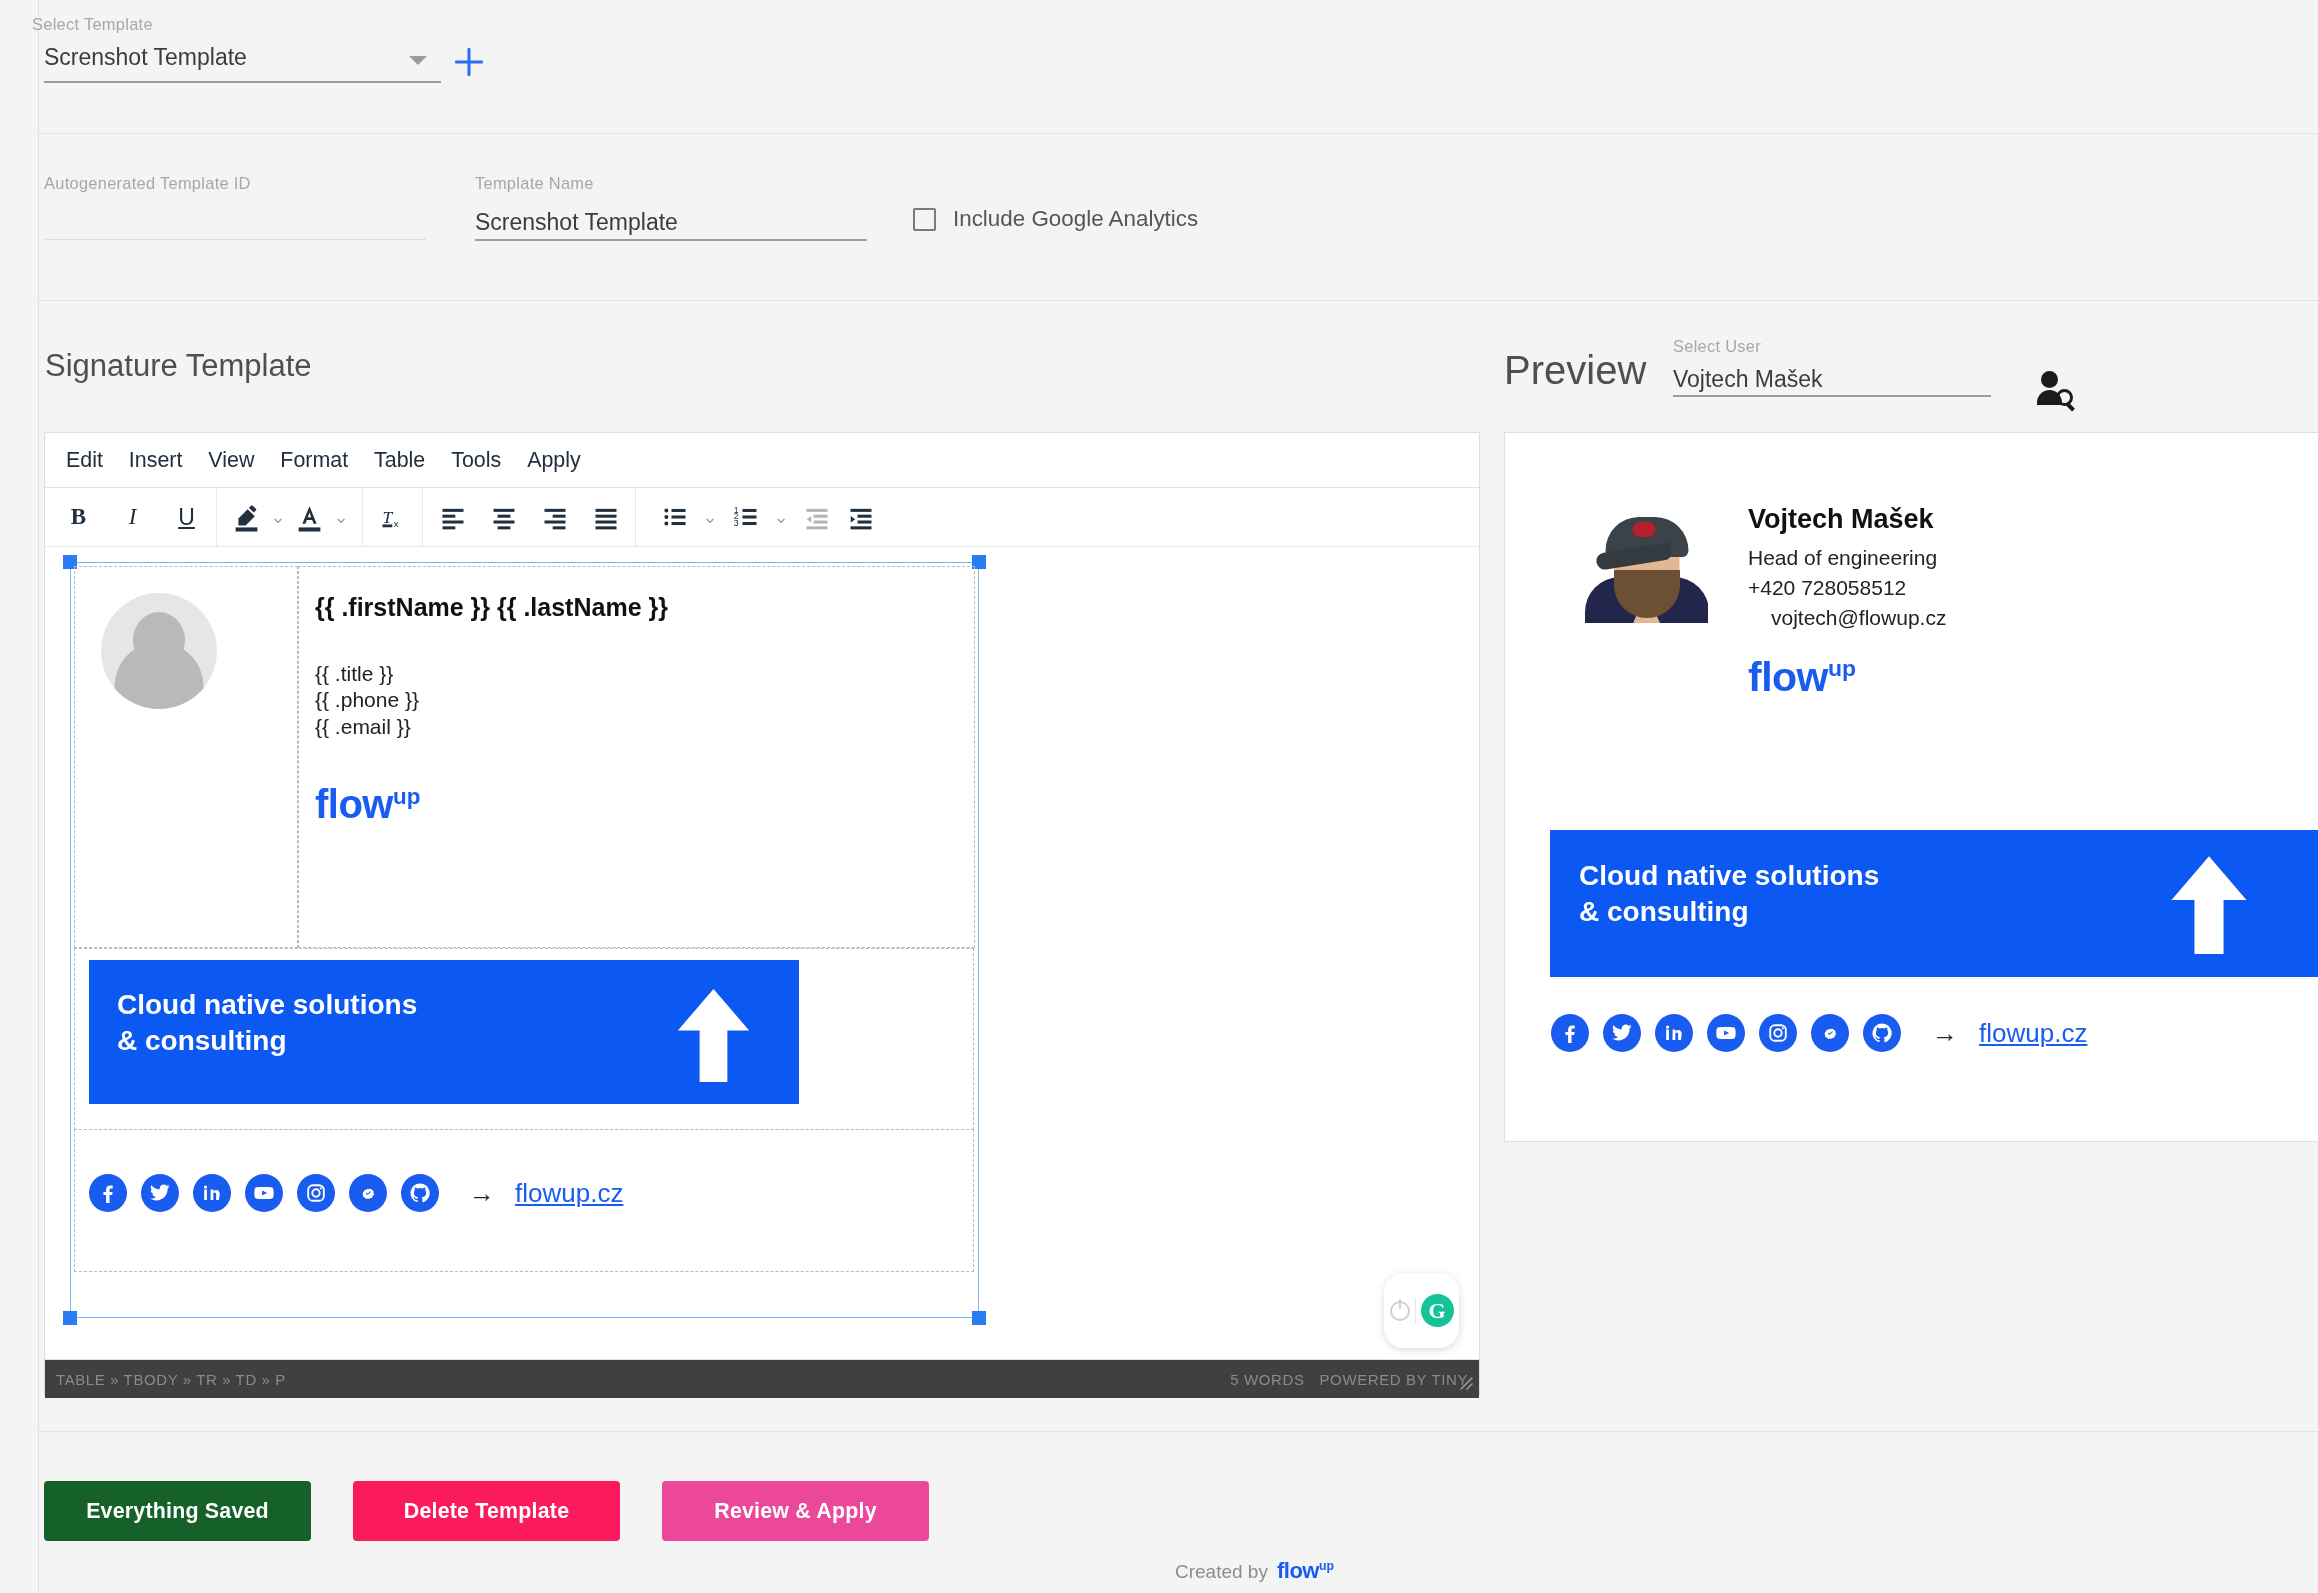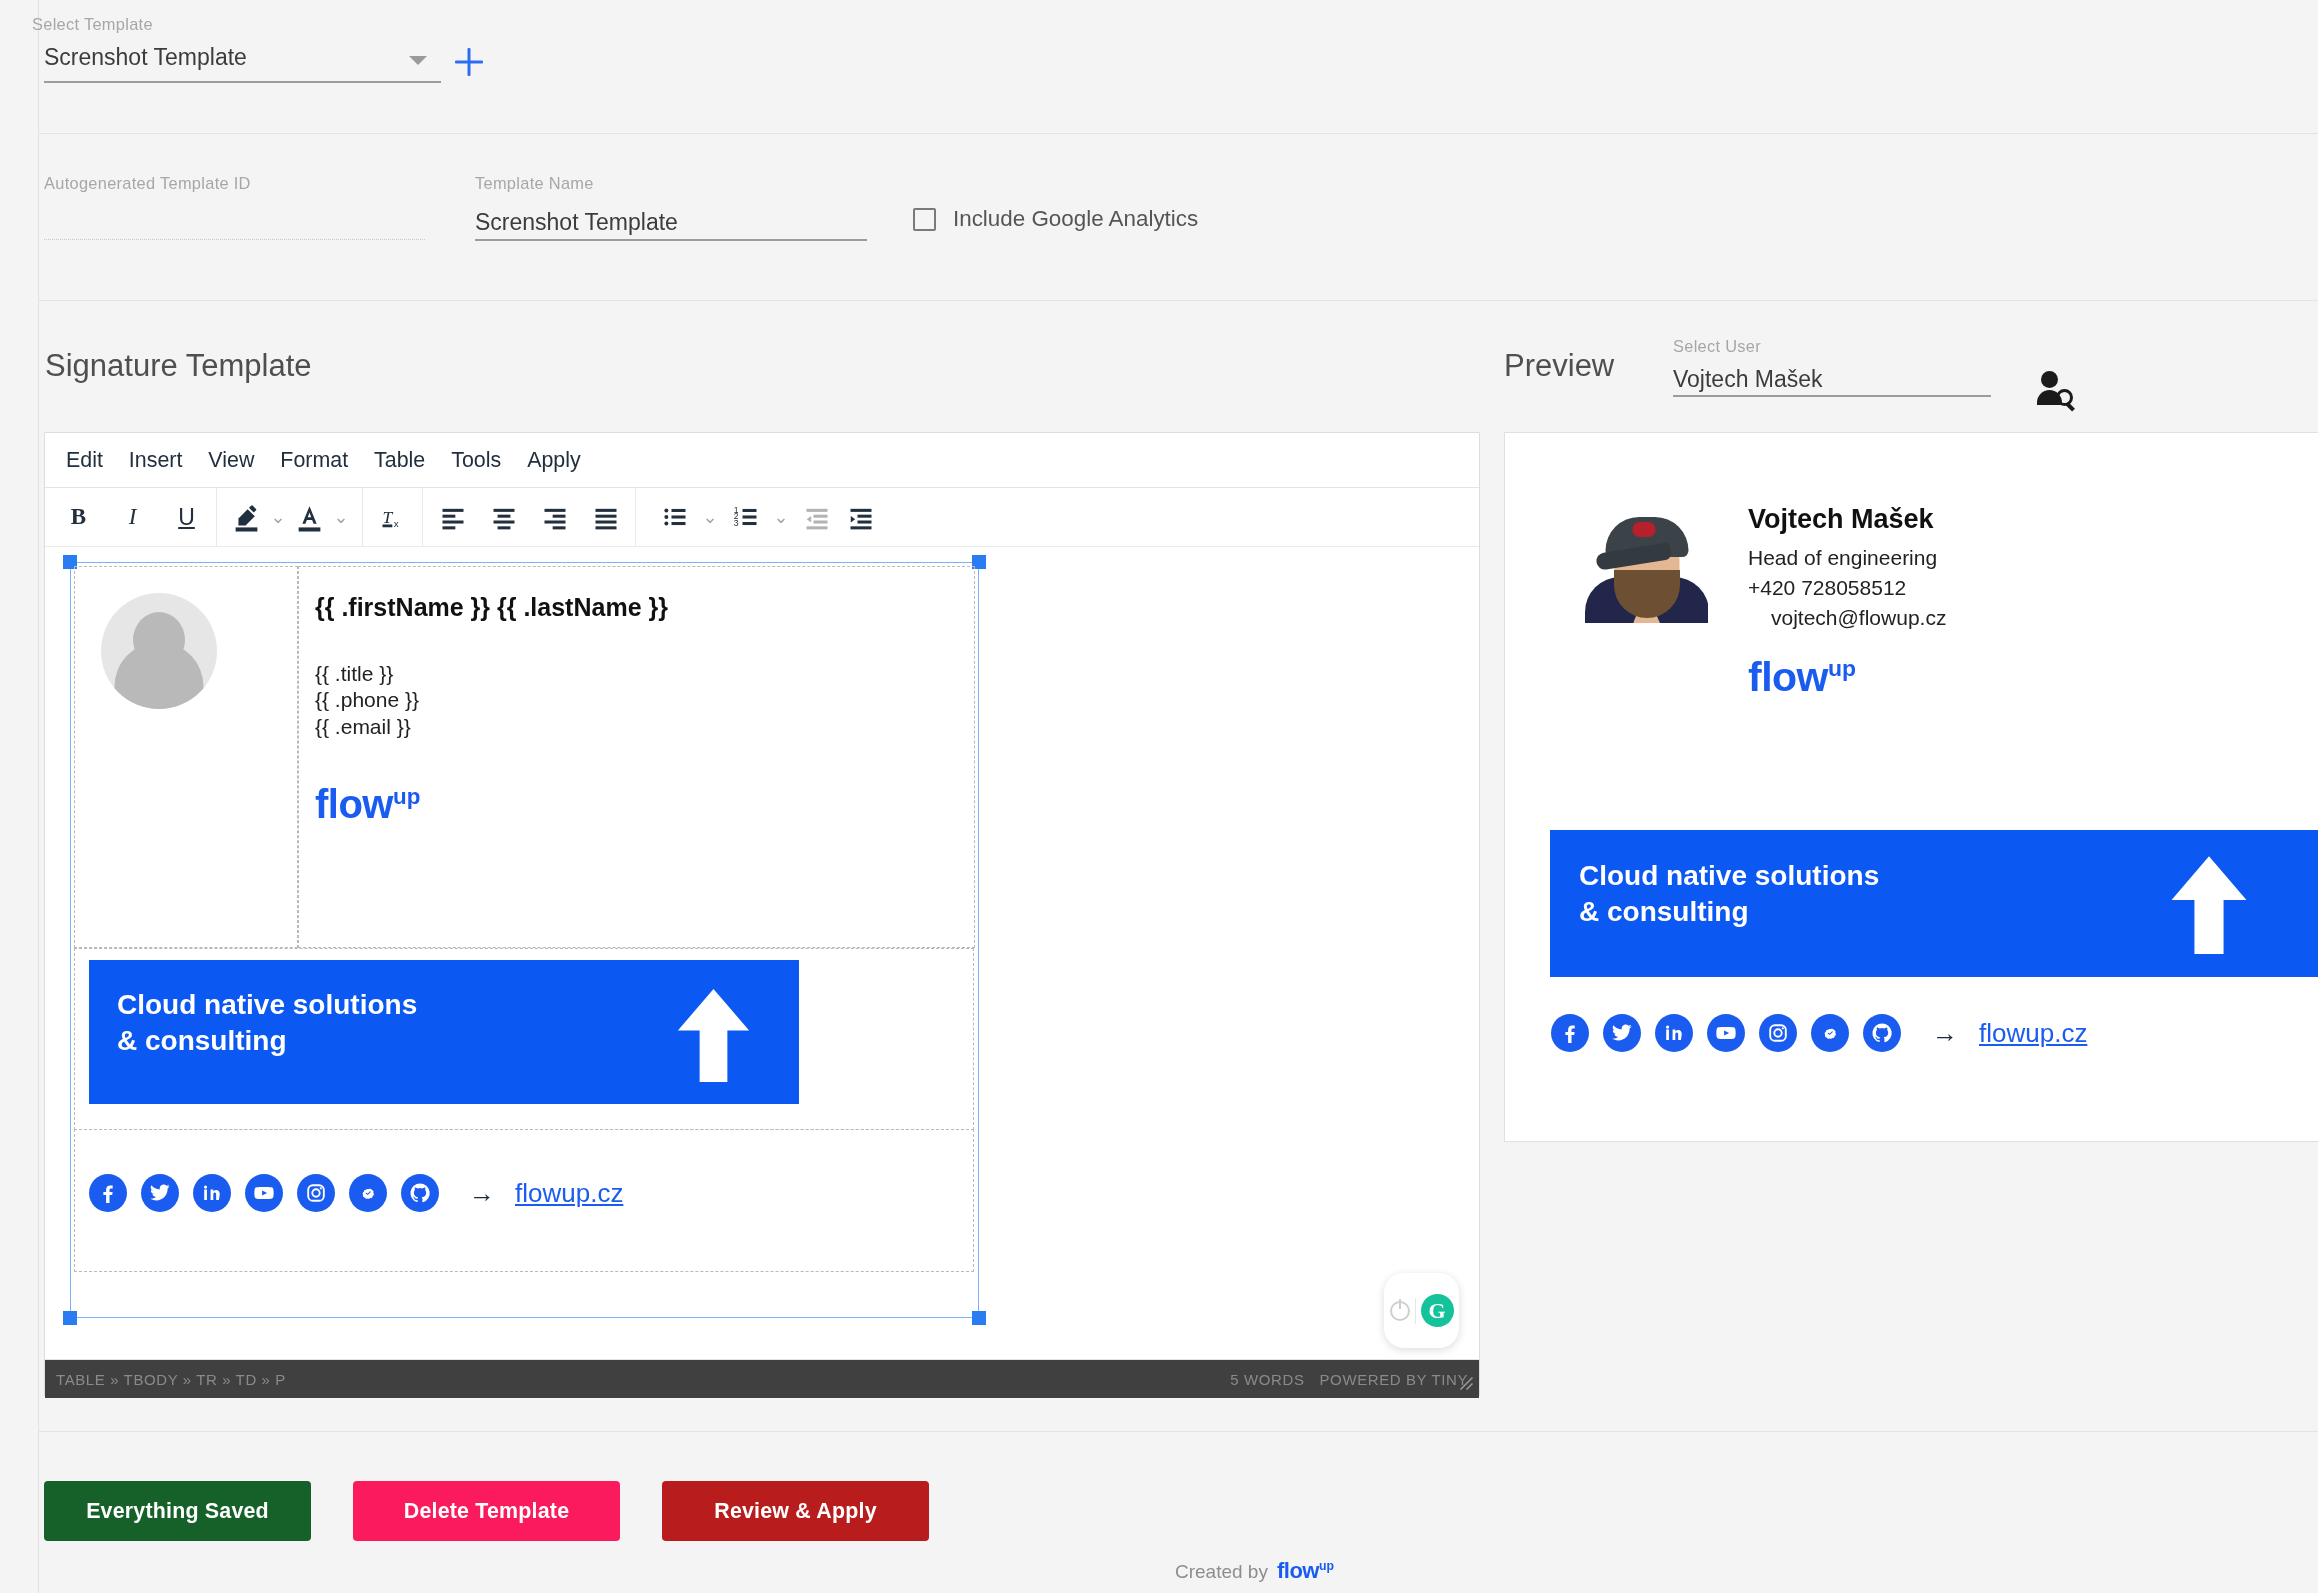--- a/index.html
+++ b/index.html
@@ -153,21 +153,21 @@
     <div style="position:absolute;left:913px;top:206px;display:flex;align-items:center;gap:17px;">
       <div class="chk"></div>
       <div style="font-size:22.4px;color:#555;">Include Google Analytics</div>
     </div>
   </div>
 
   <div class="divider" style="top:300px;"></div>
 
   <div style="position:absolute;left:45px;top:348px;font-size:31px;color:#4f4f4f;">Signature Template</div>
 
-  <div style="position:absolute;left:1504px;top:348px;font-size:31px;color:#4f4f4f;">Preview</div>
+  <div style="position:absolute;left:1504px;top:348px;font-size:40px;color:#4f4f4f;">Preview</div>
 
   <div class="float-label" style="position:absolute;left:1673px;top:337px;">Select User</div>
   <div style="position:absolute;left:1673px;top:366px;width:318px;">
     <div style="font-size:23px;color:#3c3c3c;height:29px;">Vojtech Mašek</div>
     <div class="underline-bar" style="width:318px;"></div>
   </div>
   <div class="user-search" style="position:absolute;left:2036px;top:369px;">
     <div class="h"></div>
       <div class="b"></div>
       <div class="mag"></div>
@@ -489,21 +489,21 @@
       <span style="font-size:26px;margin-left:17px;" class="arrow-r">→</span>
       <span class="link" style="font-size:26px;margin-left:7px;">flowup.cz</span>
     </div>
   </div>
 
   <div class="divider" style="top:1431px;"></div>
 
   <div style="position:absolute;left:44px;top:1481px;display:flex;gap:42px;">
     <button class="btn" style="background:#16612a;width:267px;height:60px;">Everything Saved</button>
     <button class="btn" style="background:#fb1b5c;width:267px;height:60px;">Delete Template</button>
-    <button class="btn" style="background:#b91c1c;width:267px;height:60px;">Review &amp; Apply</button>
+    <button class="btn" style="background:#ec4899;width:267px;height:60px;">Review &amp; Apply</button>
   </div>
 
   <div style="position:absolute;left:1175px;top:1558px;display:flex;align-items:baseline;gap:9px;">
     <span class="footer-txt">Created by</span>
     <span class="flowup" style="font-size:22px;">
       <span>flow</span><span class="up">up</span>
     </span>
   </div>
 </div>
 

